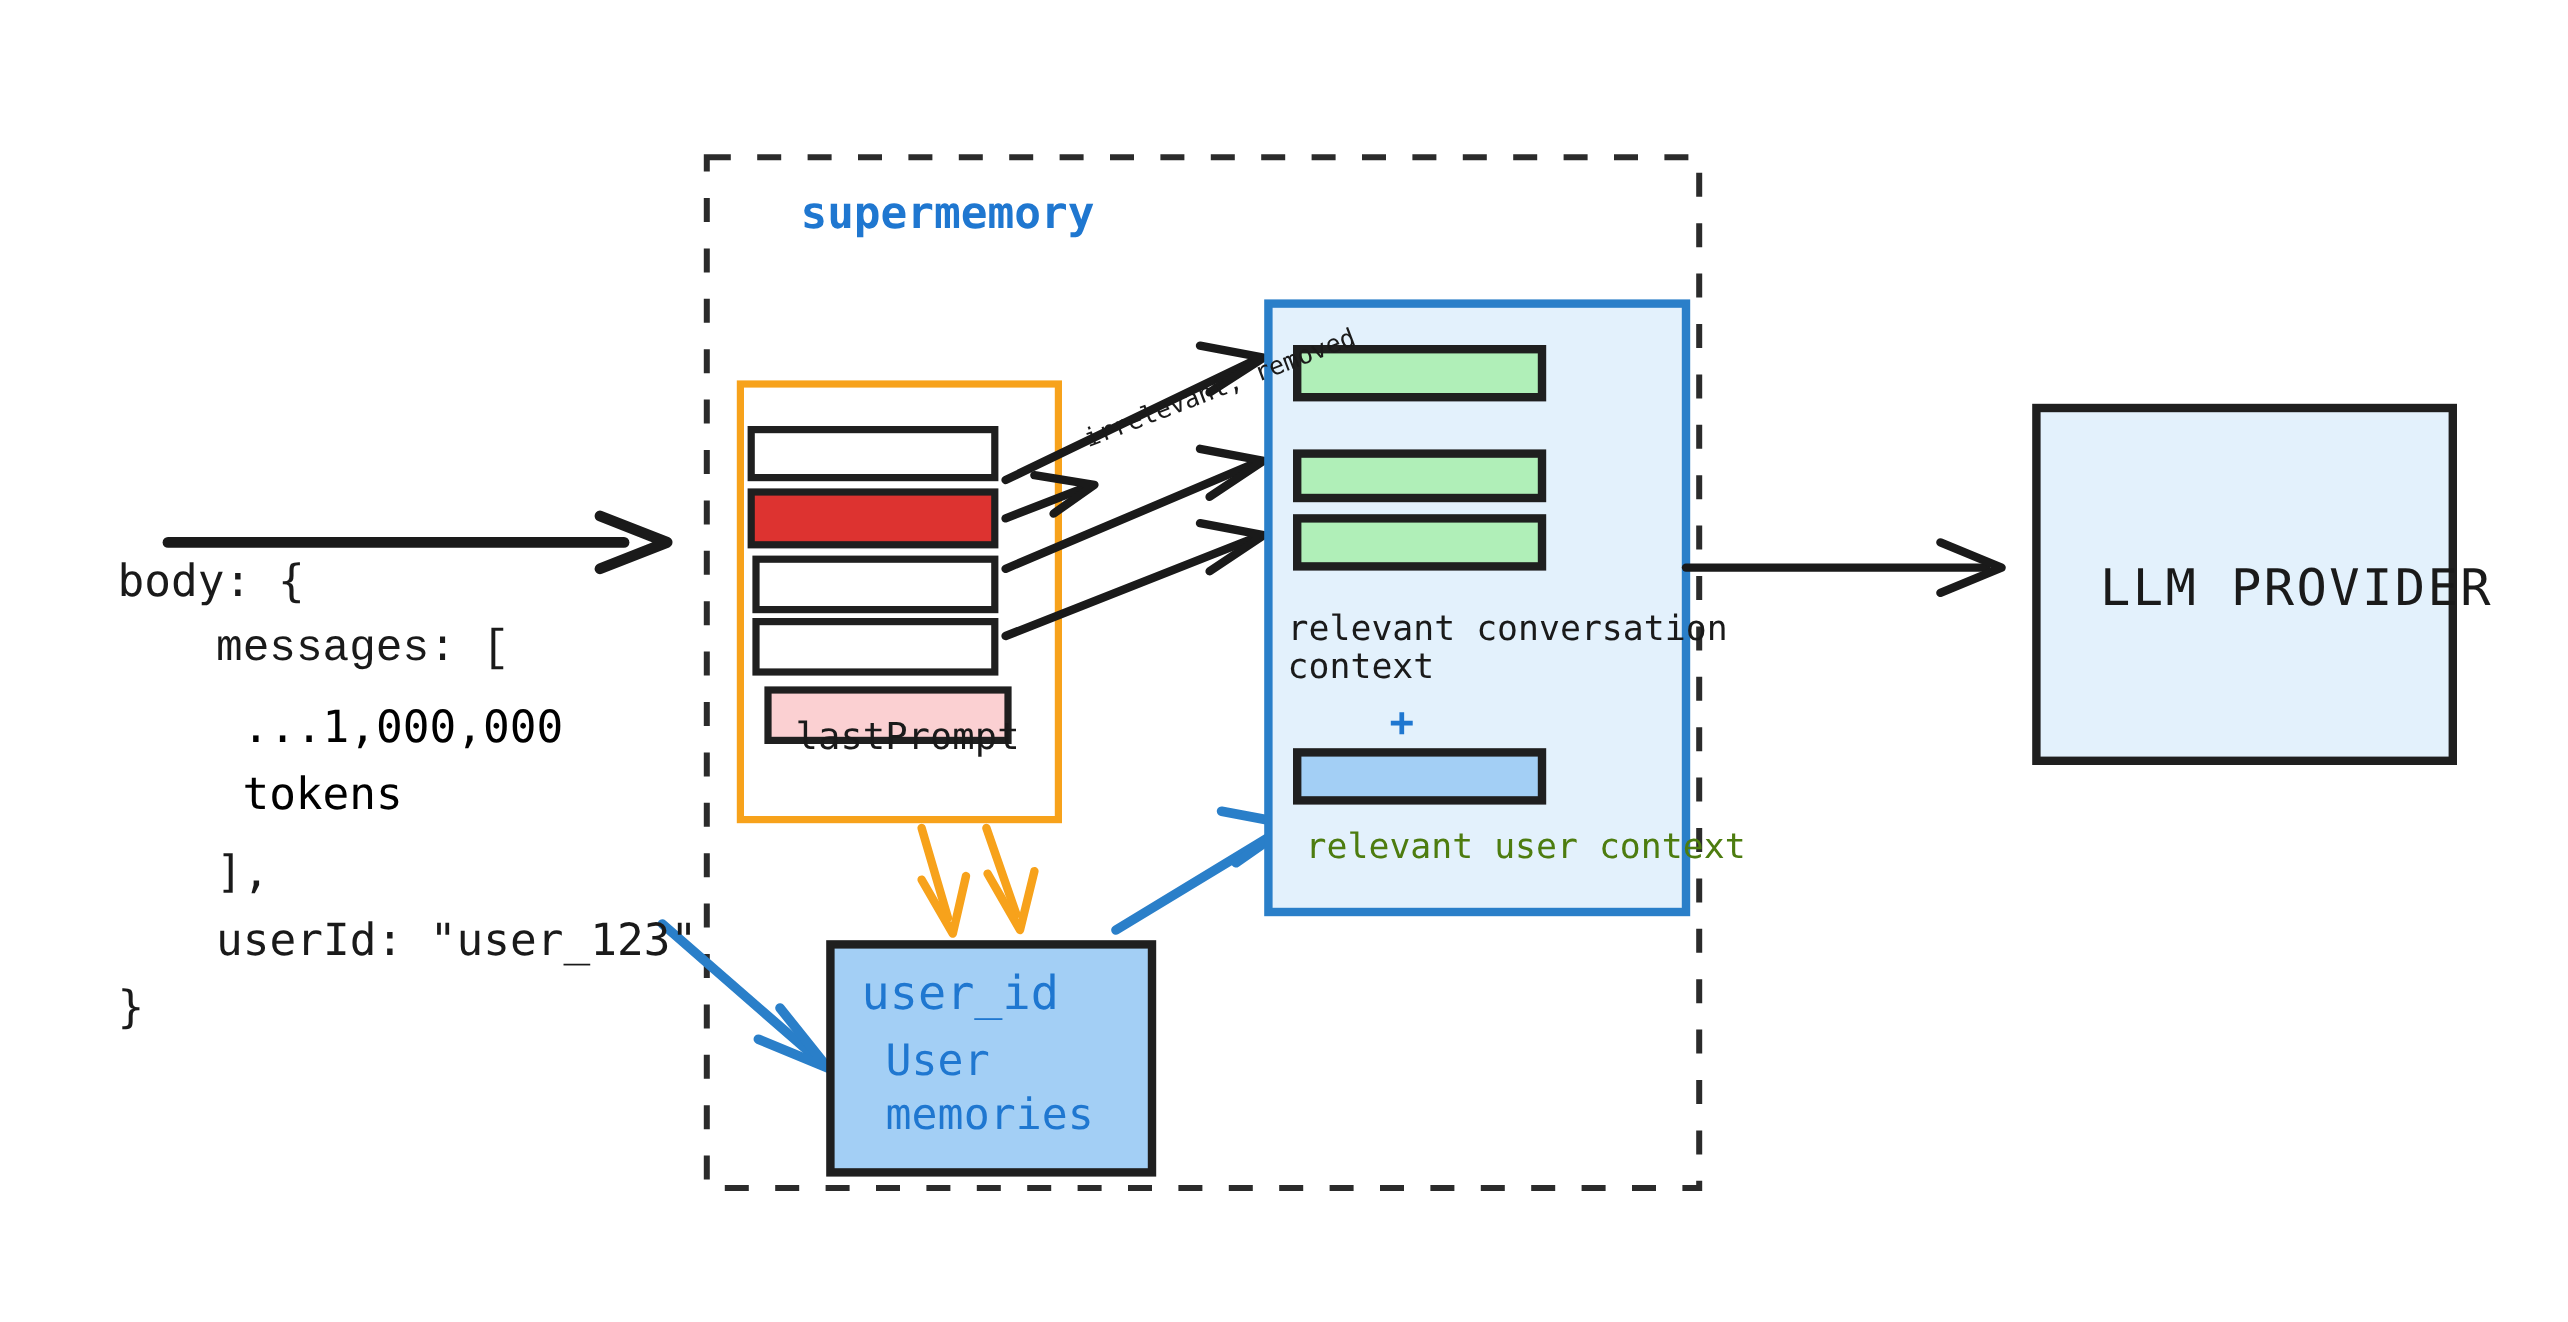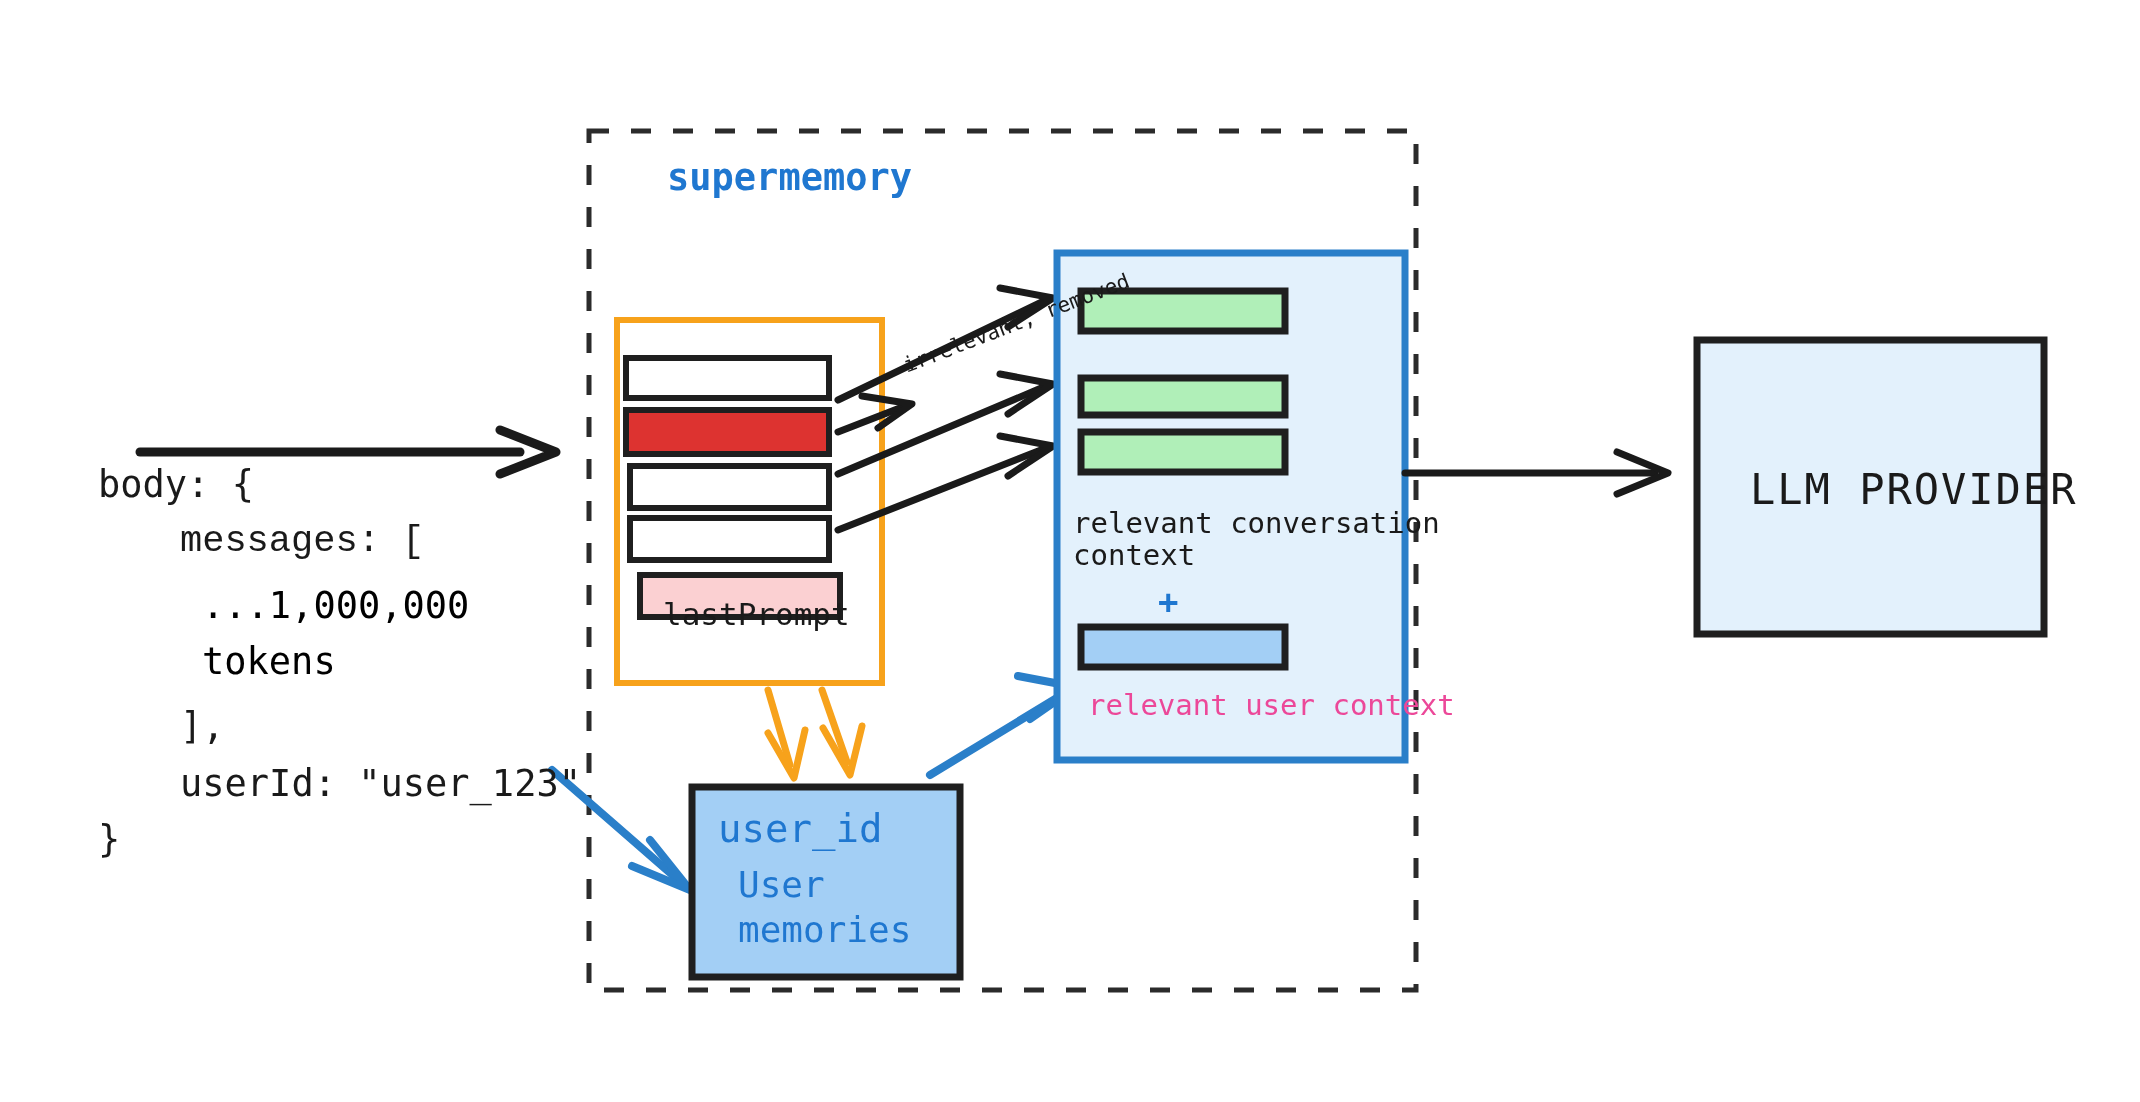--- a/index.html
+++ b/index.html
@@ -72,21 +72,21 @@
   }
   #ctx-plus{
     left:1158px; top:582px;
     font-size:34px;
     color:#1f77d0;
     font-weight:bold;
   }
   #ctx-user-label{
     left:1088px; top:688px;
     font-size:29px;
-    color:#ec4899;
+    color:#4d7c0f;
   }
 
   
   #um-userid{
     left:718px; top:806px;
     font-size:39px;
     color:#1f77d0;
   }
   #um-title{
     left:738px; top:862px;

